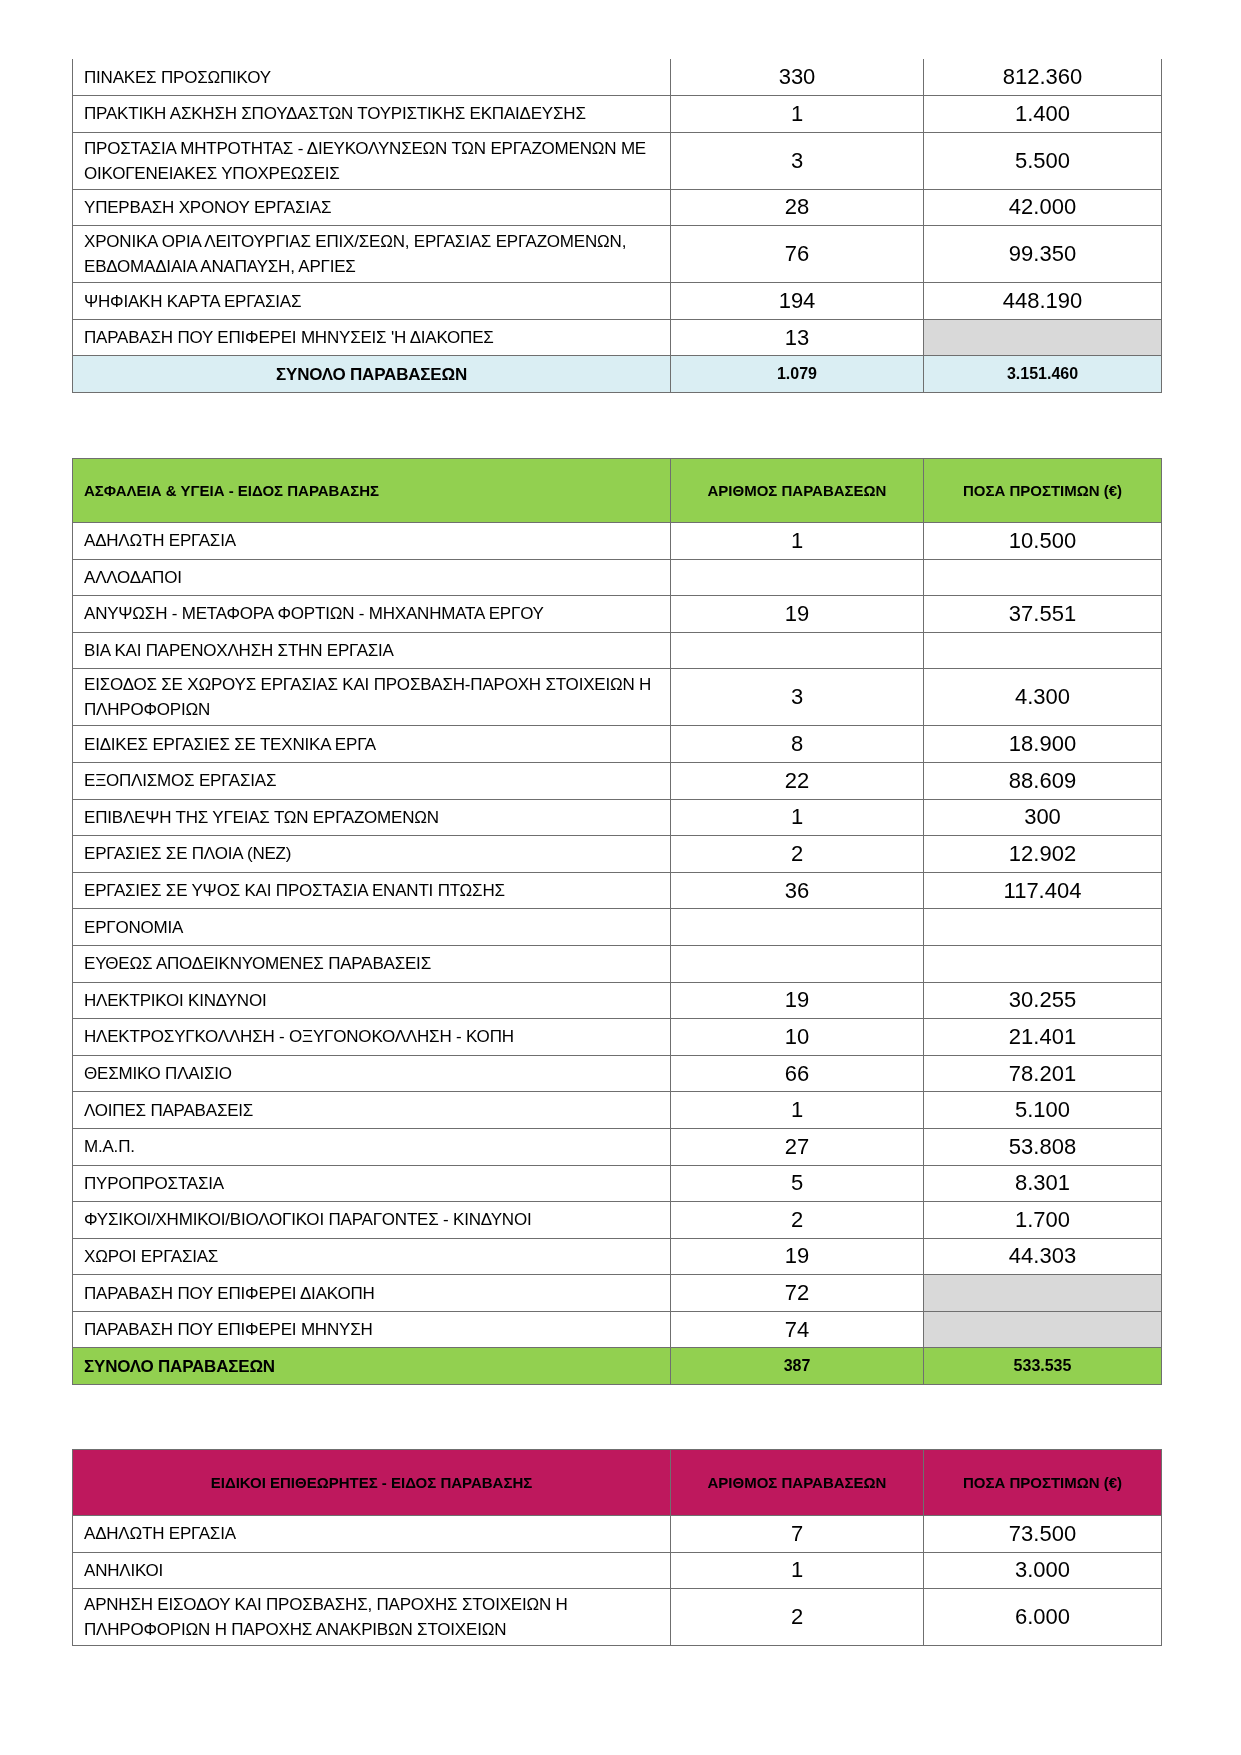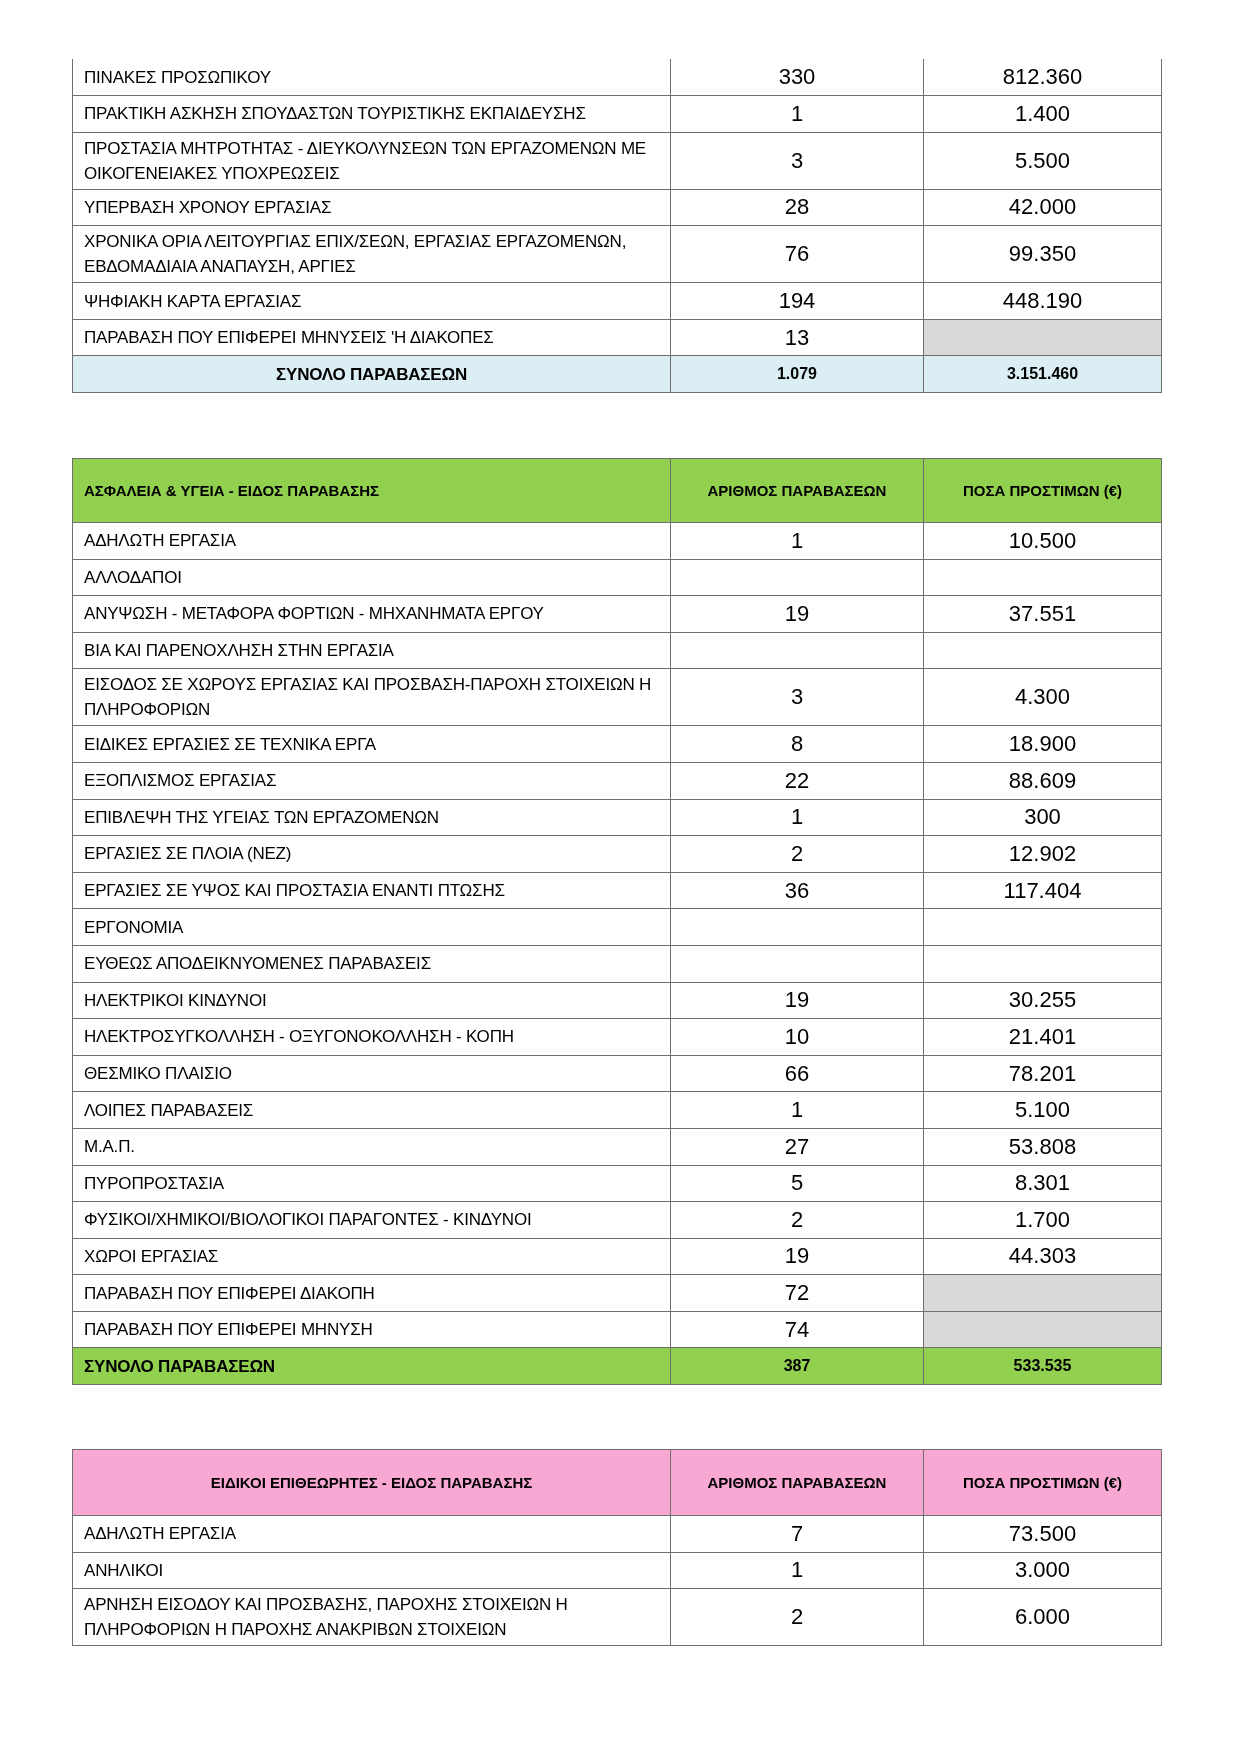--- a/index.html
+++ b/index.html
@@ -22,21 +22,21 @@
   td.gray { background: #d9d9d9; }
   tr.tot td { font-weight: bold; margin-top: 40px; }
   tr.tot td.lbl { font-size: 17px; }
   tr.tot td.num { font-size: 16px; }
   .t1 { top: 59px; }
   .t1 tr:first-child td { border-top: none; }
   .t1 tr.tot td { background: #daeef3; }
   .t2 { top: 458px; }
   .t2 tr.hdr td, .t2 tr.tot td { background: #92d050; }
   .t3 { top: 1449px; }
-  .t3 tr.hdr2 td { background: #f9a8d4; }
+  .t3 tr.hdr2 td { background: #be185d; }
 </style>
 </head>
 <body>
 
 <table class="vt t1">
   <colgroup>
       <col class="c1">
       <col class="c2">
       <col class="c3">
     </colgroup>

